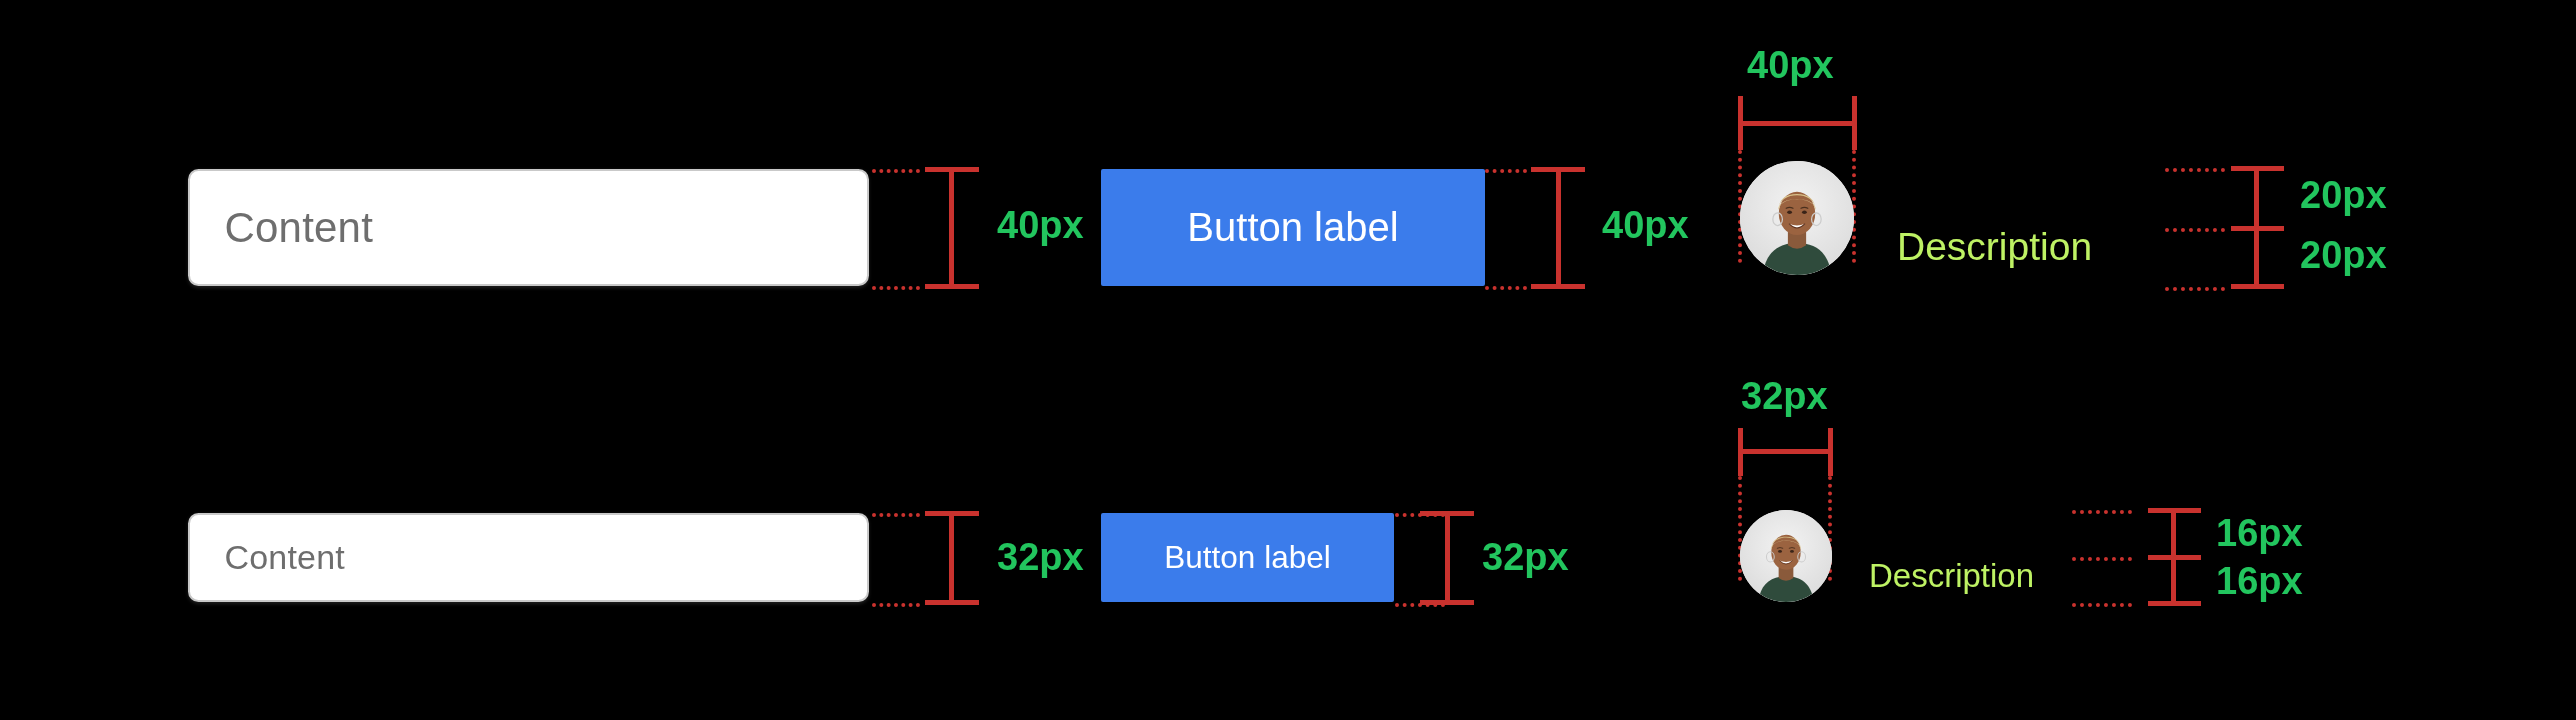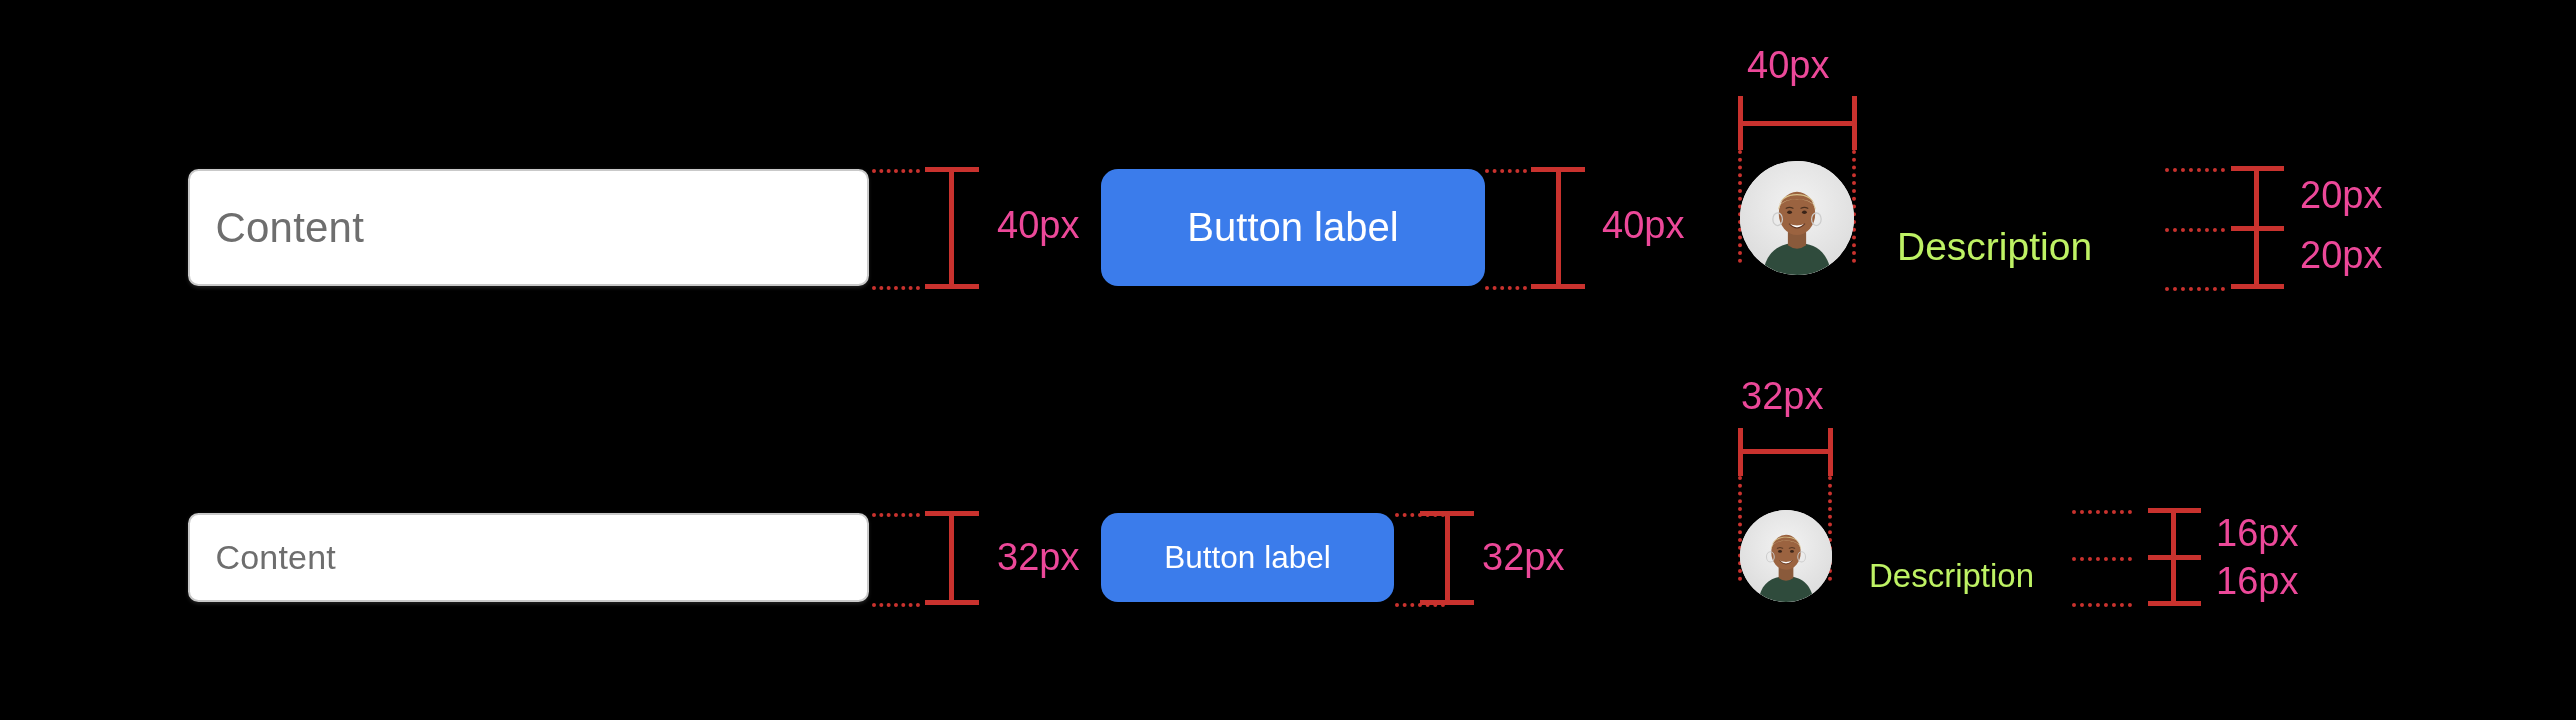--- a/index.html
+++ b/index.html
@@ -24,27 +24,28 @@
     border: 2.3px solid #c9c9c9;
     border-radius: 10.5px;
     display: flex;
     align-items: center;
     box-shadow: 0 1.5px 3.8px rgba(255,255,255,0.12);
   }
   .text-input .ph {
     color: #6e6e6e;
     white-space: nowrap;
     letter-spacing: 0.2px;
+    margin-left: 9px;
   }
 
   
   .btn {
     position: absolute;
     background: #3b7ceb;
-    border-radius: 17px;
+    border-radius: 2px;
     display: flex;
     align-items: center;
     justify-content: center;
     color: #ffffff;
     white-space: nowrap;
   }
 
   
   .avatar {
     position: absolute;
@@ -87,23 +88,23 @@
     width: 4.5px;
     background: #c9322e;
   }
   .ann-stem-h {              
     position: absolute;
     height: 4.5px;
     background: #c9322e;
   }
   .ann-label {
     position: absolute;
-    color: #ec4899;
-    white-space: nowrap;
-    font-weight: 400;
+    color: #22c55e;
+    white-space: nowrap;
+    font-weight: 700;
   }
 </style>
 </head>
 <body>
 
 <div id="stage">
 
   <div class="text-input" style="left:188px; top:169px; width:681px; height:117px; padding-left:25.5px;">
     <span class="ph" style="font-size:42px;">Content</span>
   </div>

